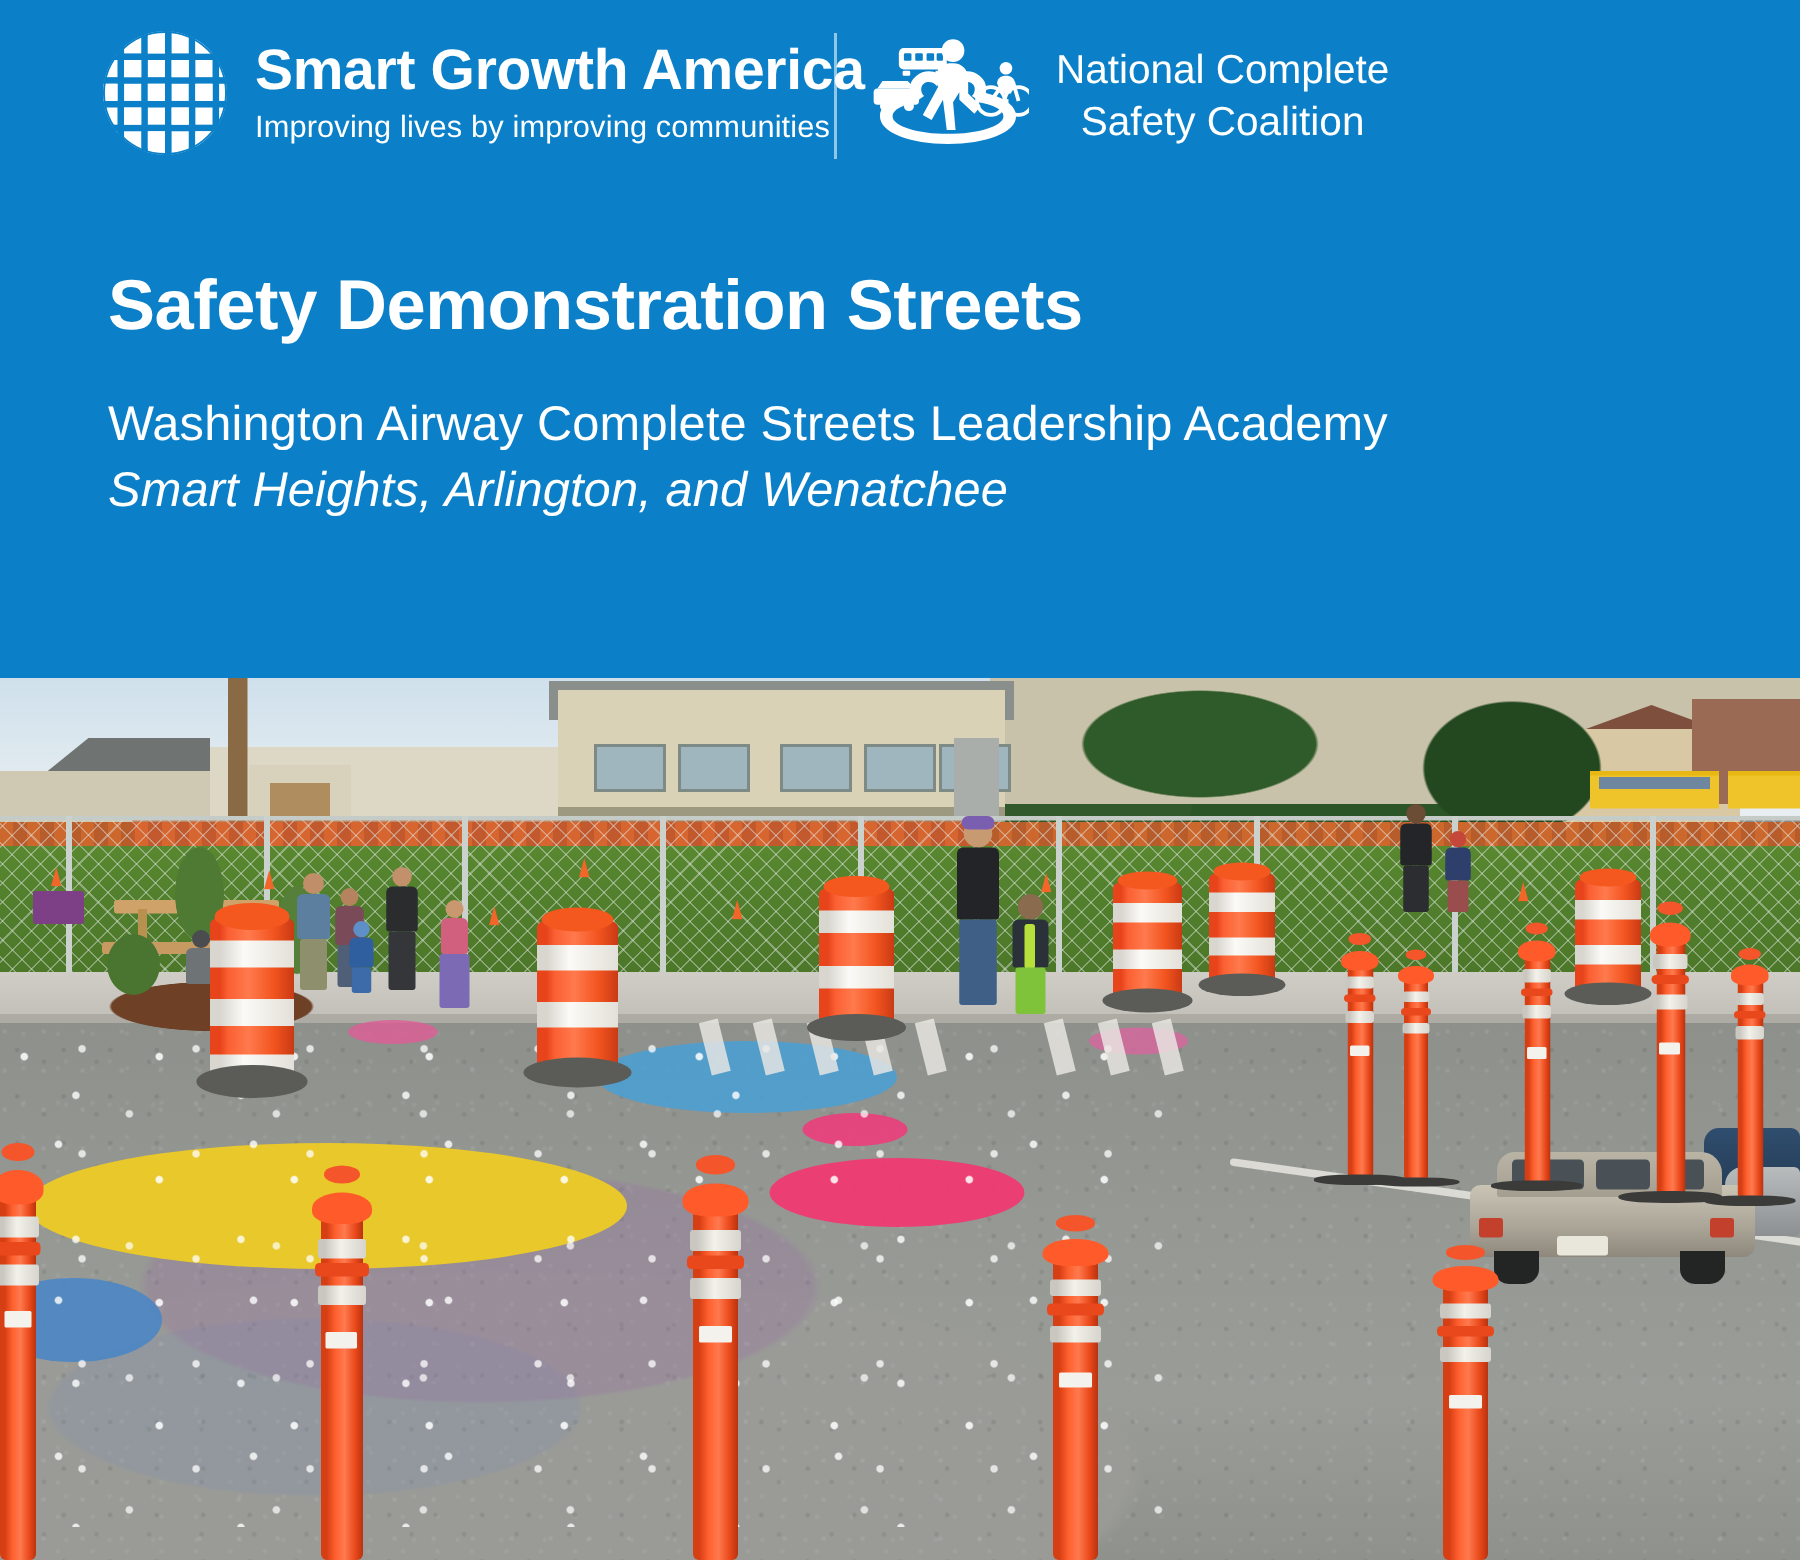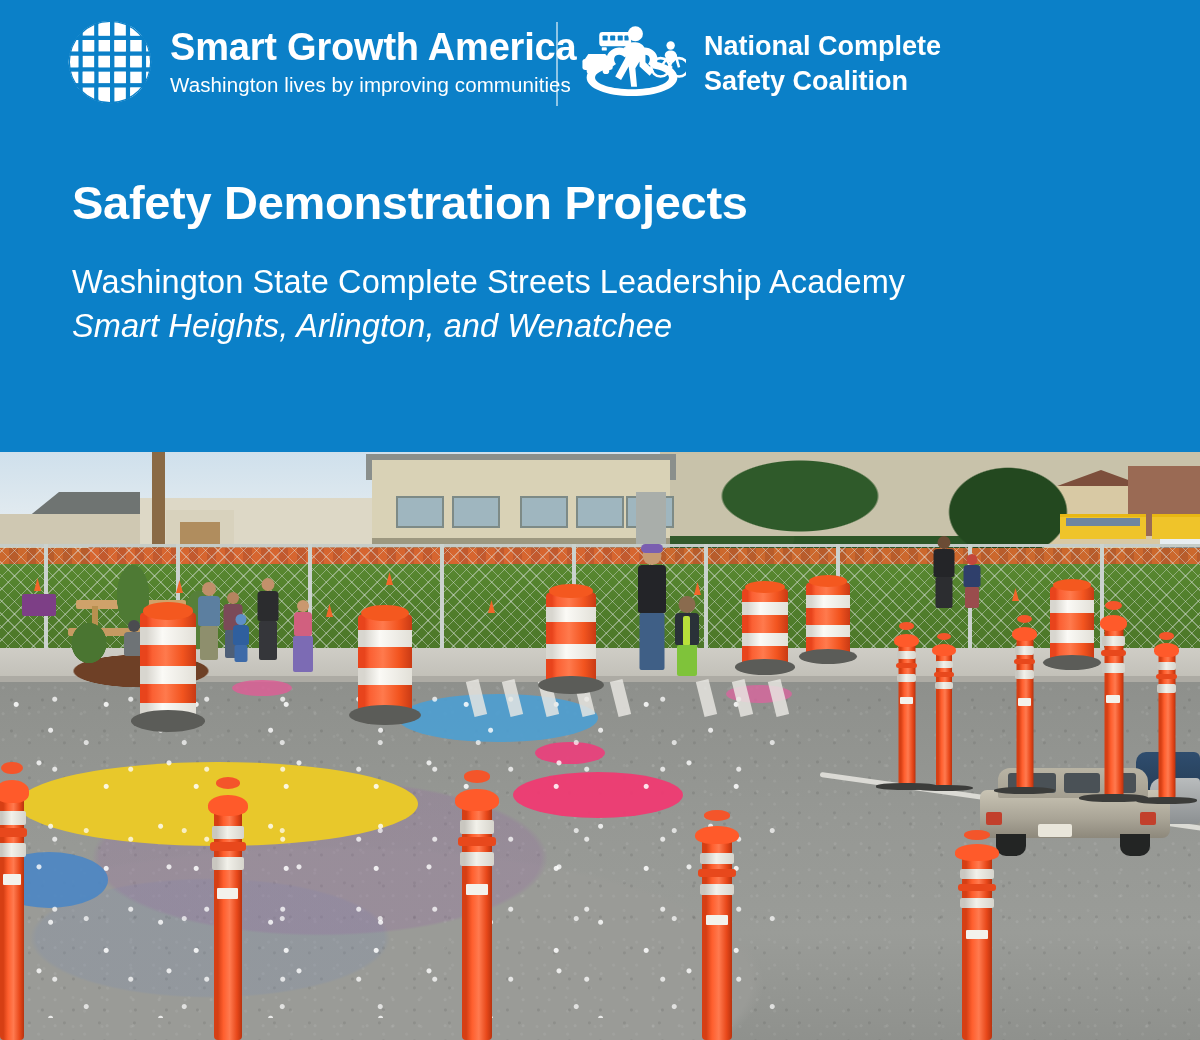--- a/index.html
+++ b/index.html
@@ -80,23 +80,24 @@
     left: 578px;
     top: 22px;
     display: flex;
     align-items: center;
     gap: 18px;
   }
   .ncsc-mark { width: 108px; height: 84px; display: block; }
   .ncsc-words {
     color: #ffffff;
     font-size: 27px;
-    font-weight: 700;
+    font-weight: 400;
     line-height: 1.29;
     white-space: nowrap;
+    text-align: center;
   }
 
   
   .title-block { position: absolute; left: 72px; top: 178px; width: 1060px; }
   .deck-title {
     color: #ffffff;
     font-size: 47px;
     font-weight: bold;
     letter-spacing: -0.3px;
     line-height: 1.08;
@@ -486,21 +487,21 @@
               <rect x="73" y="7" width="13" height="13"></rect>
               <rect x="1" y="43" width="13" height="13"></rect>
               <rect x="1" y="79" width="13" height="13"></rect>
               <rect x="73" y="79" width="13" height="13"></rect>
             </g>
             <circle cx="50" cy="50" r="47" fill="none" stroke="#0b80c8" stroke-width="3"></circle>
           </g>
         </svg>
         <div class="sga-words">
           <span class="sga-name">Smart Growth America</span>
-          <span class="sga-tag">Washington lives by improving communities</span>
+          <span class="sga-tag">Improving lives by improving communities</span>
         </div>
       </div>
 
       <div class="logo-divider"></div>
 
       <div class="ncsc-lockup">
         <svg class="ncsc-mark" viewBox="0 0 128 100">
           <g fill="#ffffff">
 
             <path d="M64 88c-30 0-54-9-54-22 0-9 11-16 27-19l3 8c-12 2-20 6-20 11 0 8 20 14 44 14s44-6 44-14c0-5-8-9-20-11l3-8c16 3 27 10 27 19 0 13-24 22-54 22z"></path>
@@ -534,22 +535,22 @@
           </g>
         </svg>
         <div class="ncsc-words">
           <div>National Complete</div>
           <div>Safety Coalition</div>
         </div>
       </div>
     </div>
 
     <div class="title-block">
-      <h1 class="deck-title">Safety Demonstration Projects</h1>
-      <p class="deck-sub1">Washington State Complete Streets Leadership Academy</p>
+      <h1 class="deck-title">Safety Demonstration Streets</h1>
+      <p class="deck-sub1">Washington Airway Complete Streets Leadership Academy</p>
       <p class="deck-sub2">Smart Heights, Arlington, and Wenatchee</p>
     </div>
   </div>
 
   <div class="photo">
 
     <div class="ph sky"></div>
     <div class="ph treeline"></div>
 
     <div class="ph bldg-left-roof"></div>

